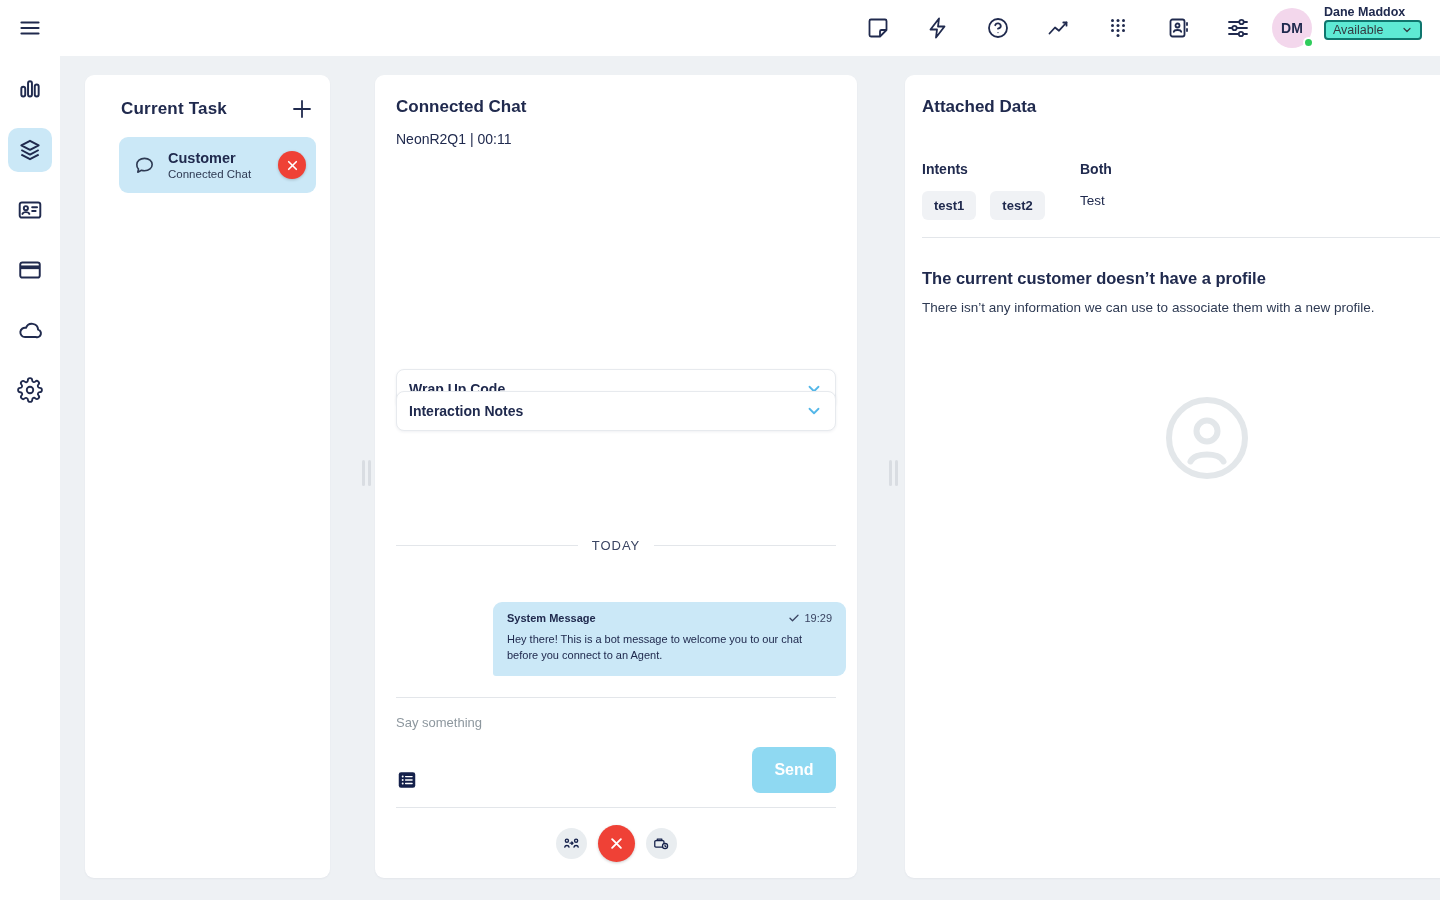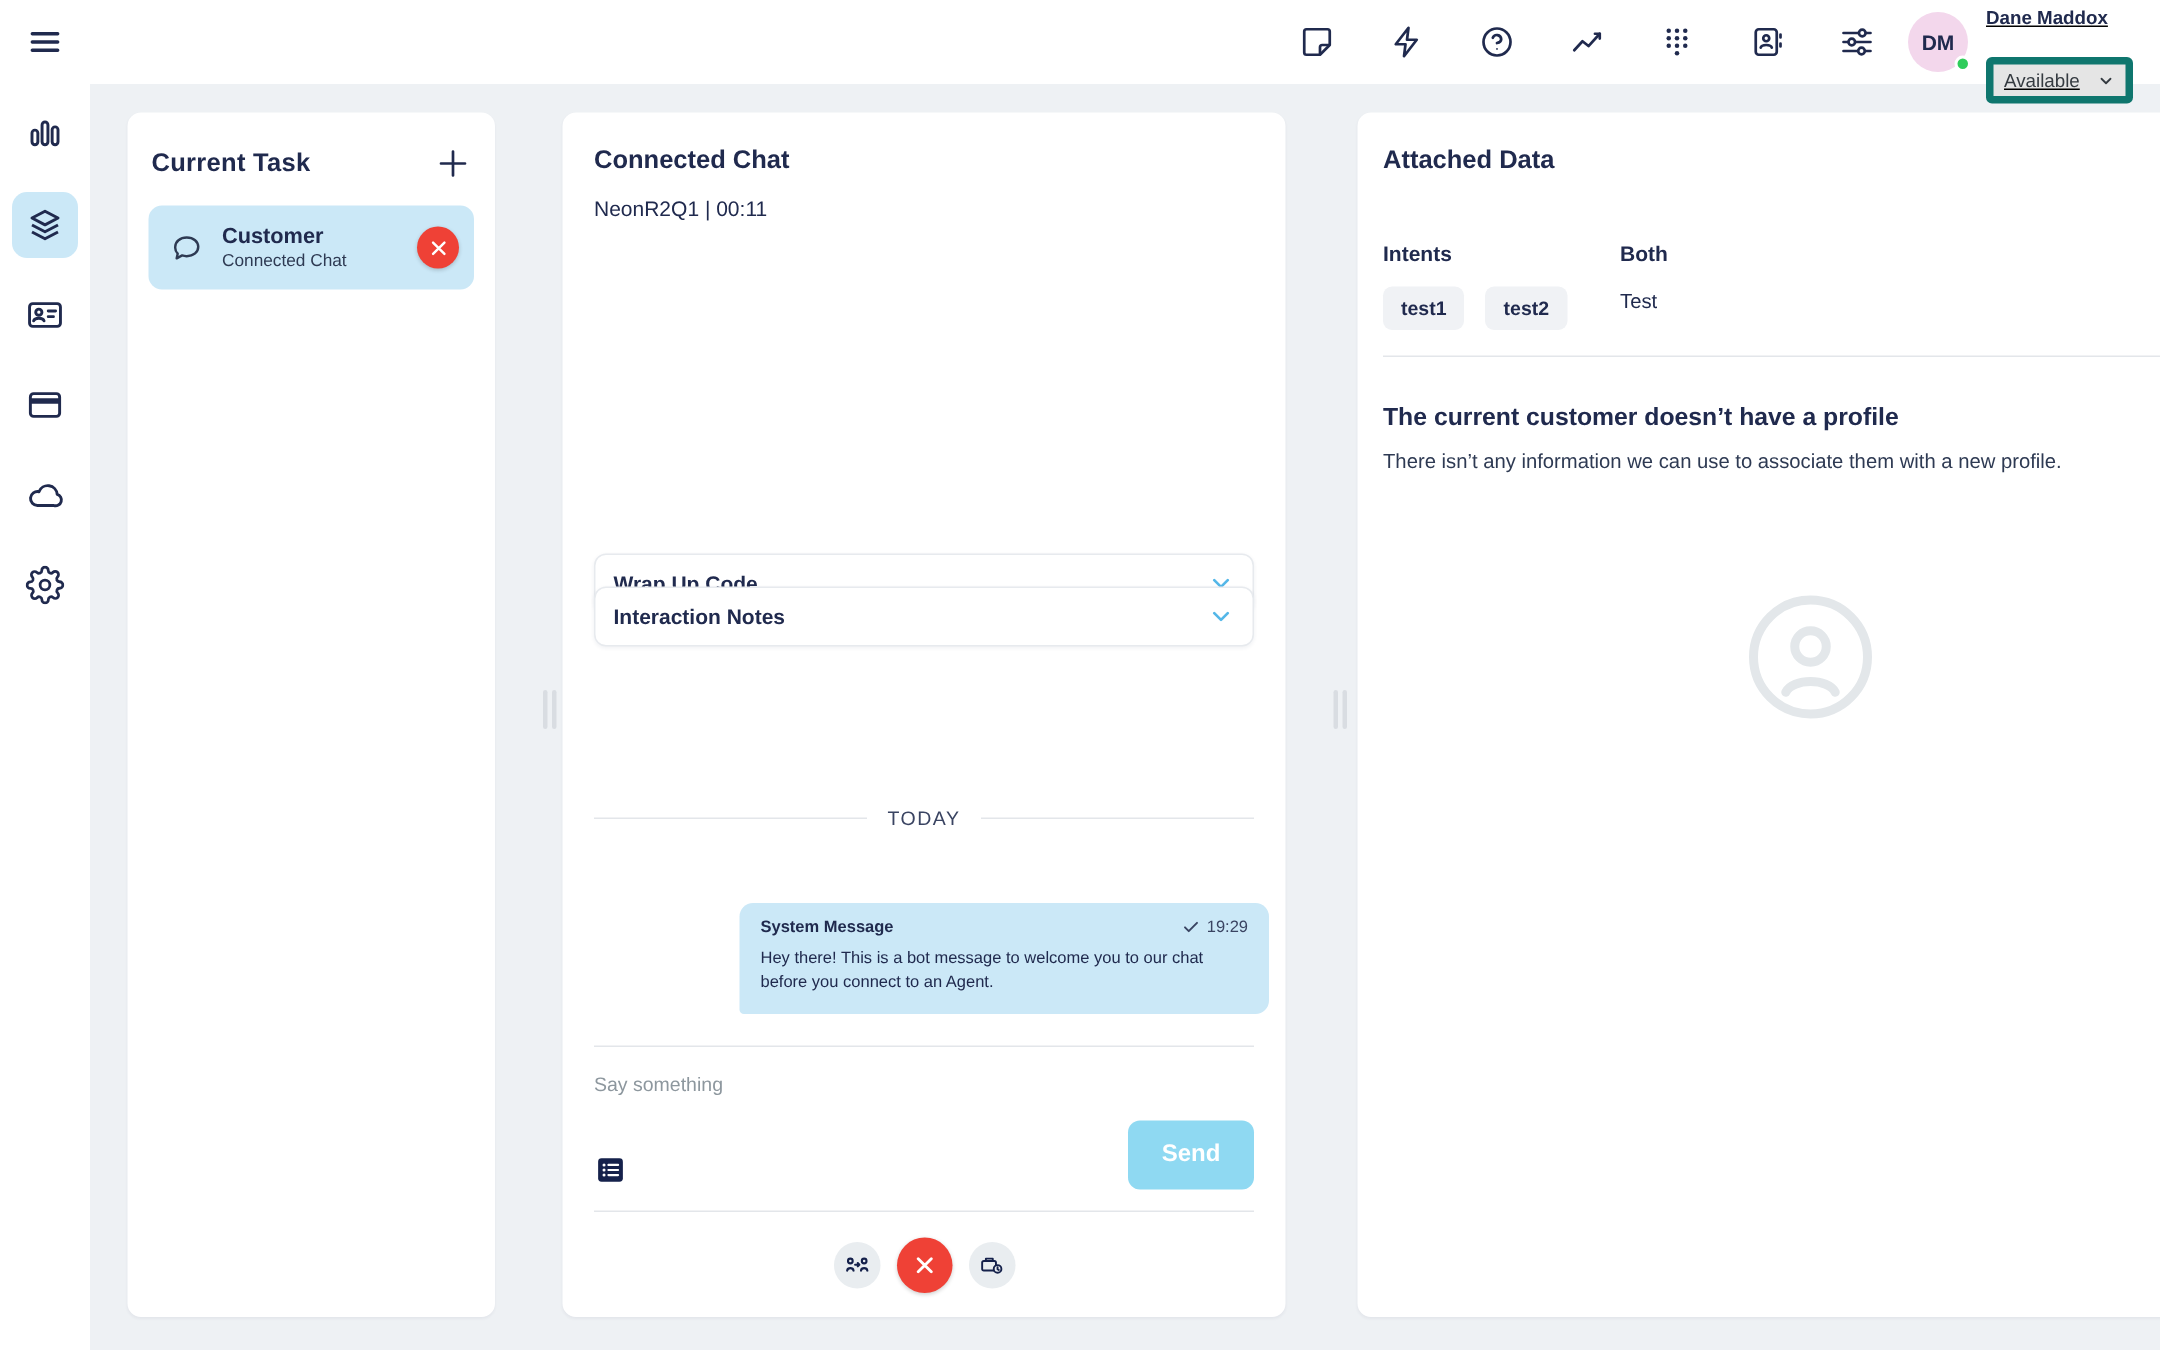--- a/index.html
+++ b/index.html
@@ -17,33 +17,33 @@
   svg { display:block; }
 
   
   .topbar{ position:absolute; top:0; left:0; width:1440px; height:56px; background:#fff; z-index:5; }
   .hamburger{ position:absolute; left:18px; top:16px; cursor:pointer; color:var(--navy); }
   .topbar-icons{ position:absolute; right:190px; top:0; height:56px; display:flex; align-items:center; gap:36px; color:var(--navy); }
   .tb-icon{ width:24px; height:24px; cursor:pointer; }
   .userbox{ position:absolute; right:18px; top:5px; display:flex; gap:12px; }
   .avatar{ position:relative; width:40px; height:40px; border-radius:50%; background:#f3d7ec; display:flex; align-items:center; justify-content:center; font-weight:bold; font-size:14px; color:var(--navy); margin-top:3px; }
   .status-dot{ position:absolute; right:-2px; bottom:0px; width:11px; height:11px; border-radius:50%; background:#2fcc5b; border:2px solid #fff; }
-  .user-meta{ display:flex; flex-direction:column; gap:19px;text-decoration:underline; }
+  .user-meta{ display:flex; flex-direction:column; gap:1px; }
   .user-name{ font-size:12.5px; font-weight:bold; color:var(--navy); }
-  .status-select{ width:98px; height:31px; border:5px solid #0f766e; border-radius:4px; display:flex; align-items:center; justify-content:space-between; padding:0 7px; font-size:12.5px; color:#343a40; background:#e5e5e5; cursor:pointer; }
+  .status-select{ width:98px; height:20px; border:2px solid #0f766e; border-radius:4px; display:flex; align-items:center; justify-content:space-between; padding:0 7px; font-size:12.5px; color:#343a40; background:#5eead4; cursor:pointer; }
 
   
   .rail{ position:absolute; left:0; top:56px; width:60px; height:844px; background:#fff; z-index:4; display:flex; flex-direction:column; align-items:center; padding-top:12px; gap:16px; }
   .rail-item{ width:44px; height:44px; border-radius:10px; display:flex; align-items:center; justify-content:center; color:var(--navy); cursor:pointer; }
   .rail-item.selected{ background:var(--blue-sel); }
 
   
   .content{ position:absolute; left:60px; top:56px; width:1380px; height:844px; background:#eef1f4; }
   .card{ position:absolute; top:19px; bottom:22px; background:#fff; border-radius:9px; box-shadow:0 1px 2px rgba(32,42,78,.05); }
-  .card-tasks{ left:25px; width:245px; }
+  .card-tasks{ left:25px; width:245px;padding-left:20px; }
   .card-chat{ left:315px; width:482px; }
   .card-data{ left:845px; width:603px; }
 
   .resize-handle{ position:absolute; top:404px; display:flex; gap:3px; cursor:col-resize; }
   .rh-1{ left:302px; } .rh-2{ left:829px; }
   .resize-handle span{ width:3px; height:26px; background:#d9dde2; border-radius:2px; }
 
   
   .ct-head{ display:flex; align-items:center; justify-content:space-between; padding:22px 16px 0 16px; }
   .panel-title{ font-size:17px; font-weight:bold; color:var(--navy); letter-spacing:.2px; }

